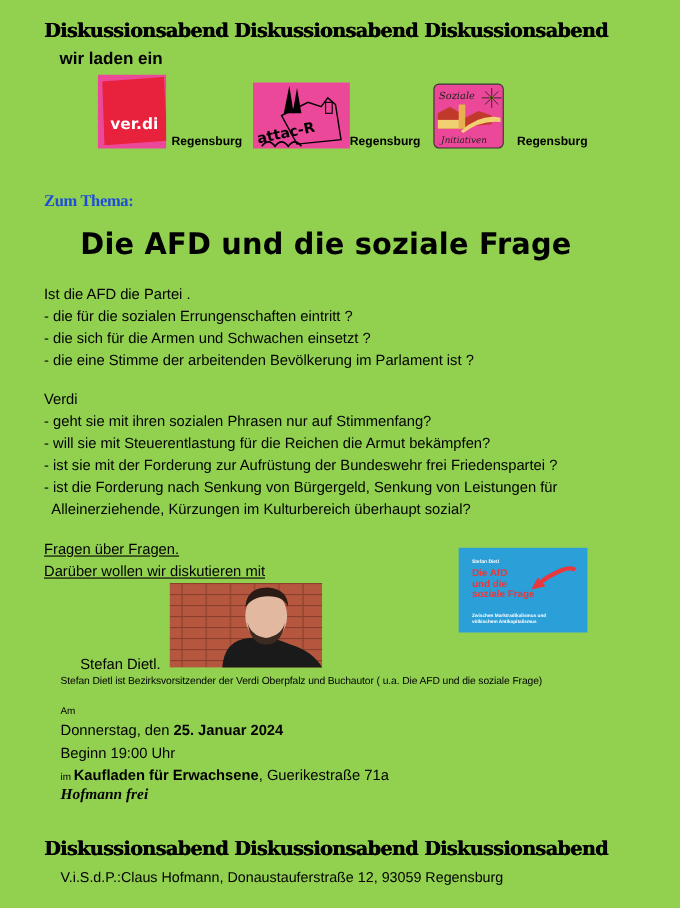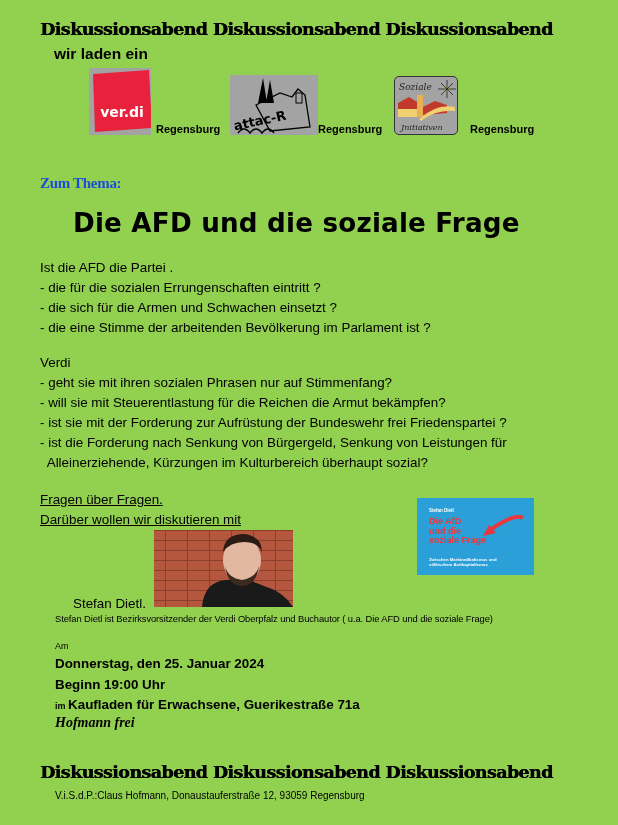--- a/index.html
+++ b/index.html
@@ -17,21 +17,21 @@
       font-family: "DejaVu Serif", serif;
       font-weight: bold;
       font-size: 17.5px;
       letter-spacing: -0.6px;
       white-space: nowrap;
       text-shadow: 0.5px 0 0 #000;
     }
     .invite { font-size: 15.5px; font-weight: bold; }
     .logo-label { font-size: 11px; font-weight: bold; }
 
-    .logo { background: #a3a3a3; overflow: hidden; }
+    .logo { background: #ec4899; overflow: hidden; }
 
     .zum {
       font-family: "Liberation Serif", serif;
       font-weight: bold;
       font-size: 15px;
       color: #1d4ed8;
       letter-spacing: -0.3px;
     }
 
     .headline {
@@ -47,29 +47,29 @@
     .body-text { font-size: 13.4px; line-height: 20px; white-space: nowrap; }
     .body-text div { height: 20px; }
 
     .caption {
       font-family: "Liberation Sans", sans-serif;
       font-size: 9.4px;
       white-space: nowrap;
       letter-spacing: -0.1px;
     }
 
-    .date-block { font-size: 13.4px; white-space: nowrap; font-weight: bold; }
+    .date-block { font-size: 13.4px; white-space: nowrap; }
     .small { font-size: 9px; }
     .entry {
       font-family: "Liberation Serif", serif;
       font-weight: bold;
       font-style: italic;
       font-size: 14px;
     }
-    .footer-note { font-size: 10px; white-space: nowrap; }
+    .footer-note { font-size: 13px; white-space: nowrap; }
   </style>
 </head>
 <body>
 
 <div class="abs banner" style="left:40px; top:19px;">Diskussionsabend Diskussionsabend Diskussionsabend</div>
 <div class="abs invite" style="left:54px; top:45px;">wir laden ein</div>
 
 <div class="abs logo" style="left:89px; top:68px; width:62px; height:67px;">
   <svg width="67" height="67" viewBox="0 0 67 67">
     <polygon points="4,6 60,2 63,60 6,64" fill="#e8213d"></polygon>

